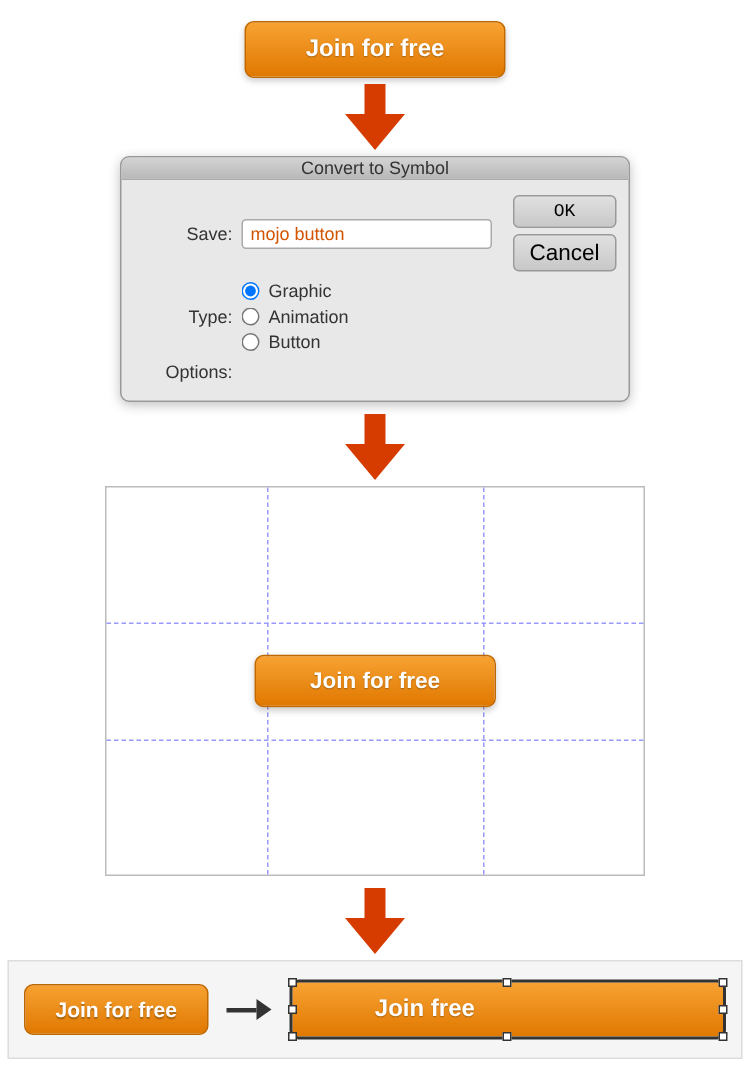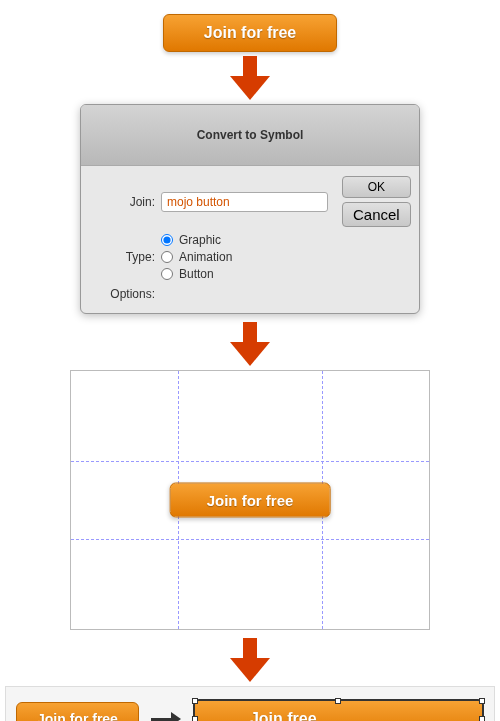--- a/index.html
+++ b/index.html
@@ -60,25 +60,24 @@
       border: 1px solid #999;
       border-radius: 6px;
       background: #e8e8e8;
       box-shadow: 0 2px 8px rgba(0,0,0,0.25);
       overflow: hidden;
       margin-bottom: 4px;
     }
     .dialog-title {
       background: linear-gradient(to bottom, #d4d4d4, #b8b8b8);
       text-align: center;
-      padding: 23px;
+      padding: 0;
       font-size: 12px;
       color: #333;
       border-bottom: 1px solid #aaa;
-      font-weight: bold;
     }
     .dialog-body {
       padding: 10px 14px 12px 14px;
       display: flex;
       flex-direction: column;
       gap: 6px;
     }
     .dialog-row {
       display: flex;
       align-items: center;
@@ -107,20 +106,21 @@
       margin-left: 8px;
     }
     .btn-ok {
       background: linear-gradient(to bottom, #e0e0e0, #c8c8c8);
       border: 1px solid #999;
       border-radius: 4px;
       padding: 3px 16px;
       font-size: 12px;
       cursor: pointer;
       min-width: 60px;
+      font-family: Liberation Mono, monospace;
     }
     .btn-cancel {
       background: linear-gradient(to bottom, #e0e0e0, #c8c8c8);
       border: 1px solid #999;
       border-radius: 4px;
       padding: 3px 10px;
       font-size: 15px;
       cursor: pointer;
       min-width: 60px;
     }
@@ -304,21 +304,21 @@
 <div class="arrow-container">
   <div class="arrow-shaft"></div>
   <div class="arrow-head"></div>
 </div>
 
 <div class="dialog">
   <div class="dialog-title">Convert to Symbol</div>
   <div class="dialog-body">
 
     <div class="dialog-row">
-      <span class="dialog-label">Join:</span>
+      <span class="dialog-label">Save:</span>
       <input class="dialog-input" type="text" value="mojo button" style="">
       <div class="dialog-buttons">
         <button class="btn-ok">OK</button>
         <button class="btn-cancel">Cancel</button>
       </div>
     </div>
 
     <div class="dialog-row">
       <span class="dialog-label">Type:</span>
       <div class="radio-group">

